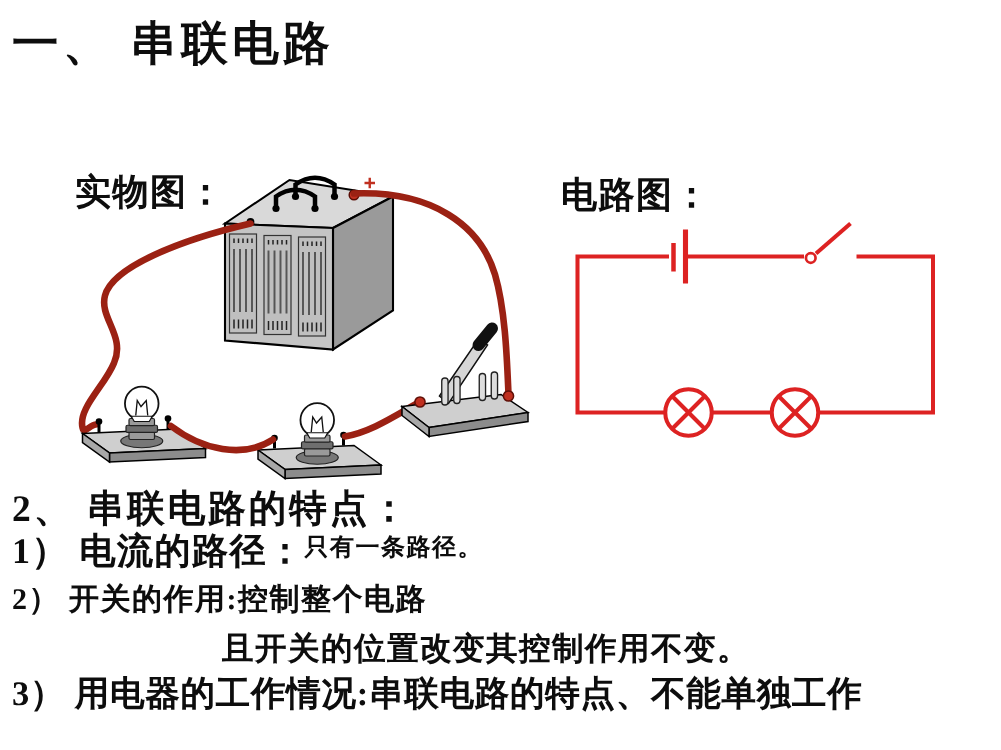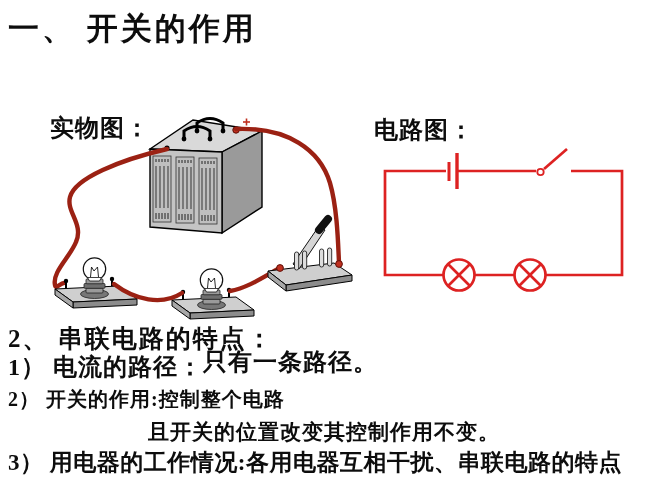--- a/index.html
+++ b/index.html
@@ -16,27 +16,27 @@
   }
   .fig-label{font-size:24px;font-weight:bold;letter-spacing:1px;white-space:pre;text-align:right;}
   .lbl-real{left:50px;top:112px;}
   .lbl-circ{left:374px;top:114px;}
   .feature{font-weight:bold;letter-spacing:1px;white-space:pre;}
   .f-heading{left:8px;top:322px;font-size:25px;letter-spacing:2px;}
   .f1{left:8px;top:351px;font-size:24px;}
   .f2{left:8px;top:386px;font-size:20px;}
   .f3{left:148px;top:418px;font-size:21px;}
   .f4{left:8px;top:447px;font-size:23px;letter-spacing:0.5px;}
-  .ans-raised{position:relative;top:-5px;font-size:24px;font-family:Liberation Serif, serif;}
+  .ans-raised{position:relative;top:-5px;font-size:16px;font-family:Liberation Serif, serif;}
   svg{display:block;}
 </style>
 </head>
 <body>
 
-<div class="abs slide-title">一、 开关的作用</div>
+<div class="abs slide-title">一、 串联电路</div>
 
 <div class="abs fig-label lbl-real">实物图：</div>
 <div class="abs fig-label lbl-circ">电路图：</div>
 
 <svg class="abs" style="left:30px;top:95px;width:330px;height:235px" viewBox="30 95 330 235">
   <defs>
     <g id="bulb-unit">
       <polygon points="55,289 119,286 137,299 73,302" fill="#cfcfcf" stroke="#000" stroke-width="1"></polygon>
       <polygon points="73,302 137,299 137,305 73,308" fill="#8c8c8c" stroke="#000" stroke-width="1"></polygon>
       <polygon points="55,289 73,302 73,308 55,295" fill="#a8a8a8" stroke="#000" stroke-width="1"></polygon>
@@ -155,13 +155,13 @@
 </svg>
 
 <div class="abs feature f-heading">2、 串联电路的特点：</div>
 
 <div class="abs feature f1"><span>1） 电流的路径：</span><span class="ans-raised">只有一条路径。</span></div>
 
 <div class="abs feature f2"><span>2） 开关的作用:</span><span>控制整个电路</span></div>
 
 <div class="abs feature f3">且开关的位置改变其控制作用不变。</div>
 
-<div class="abs feature f4"><span>3） 用电器的工作情况:</span><span>各用电器互相干扰、串联电路的特点</span></div>
+<div class="abs feature f4"><span>3） 用电器的工作情况:</span><span>串联电路的特点、不能单独工作</span></div>
 
 </body></html>

